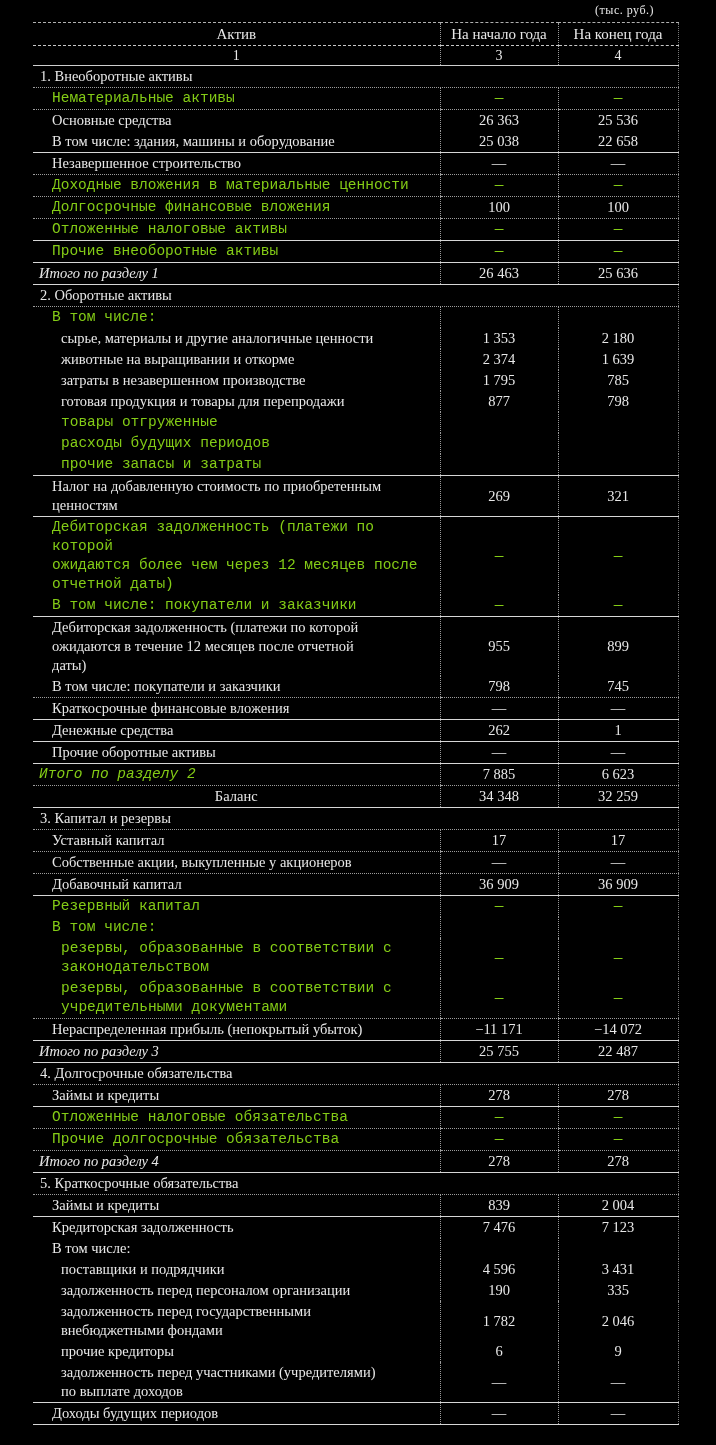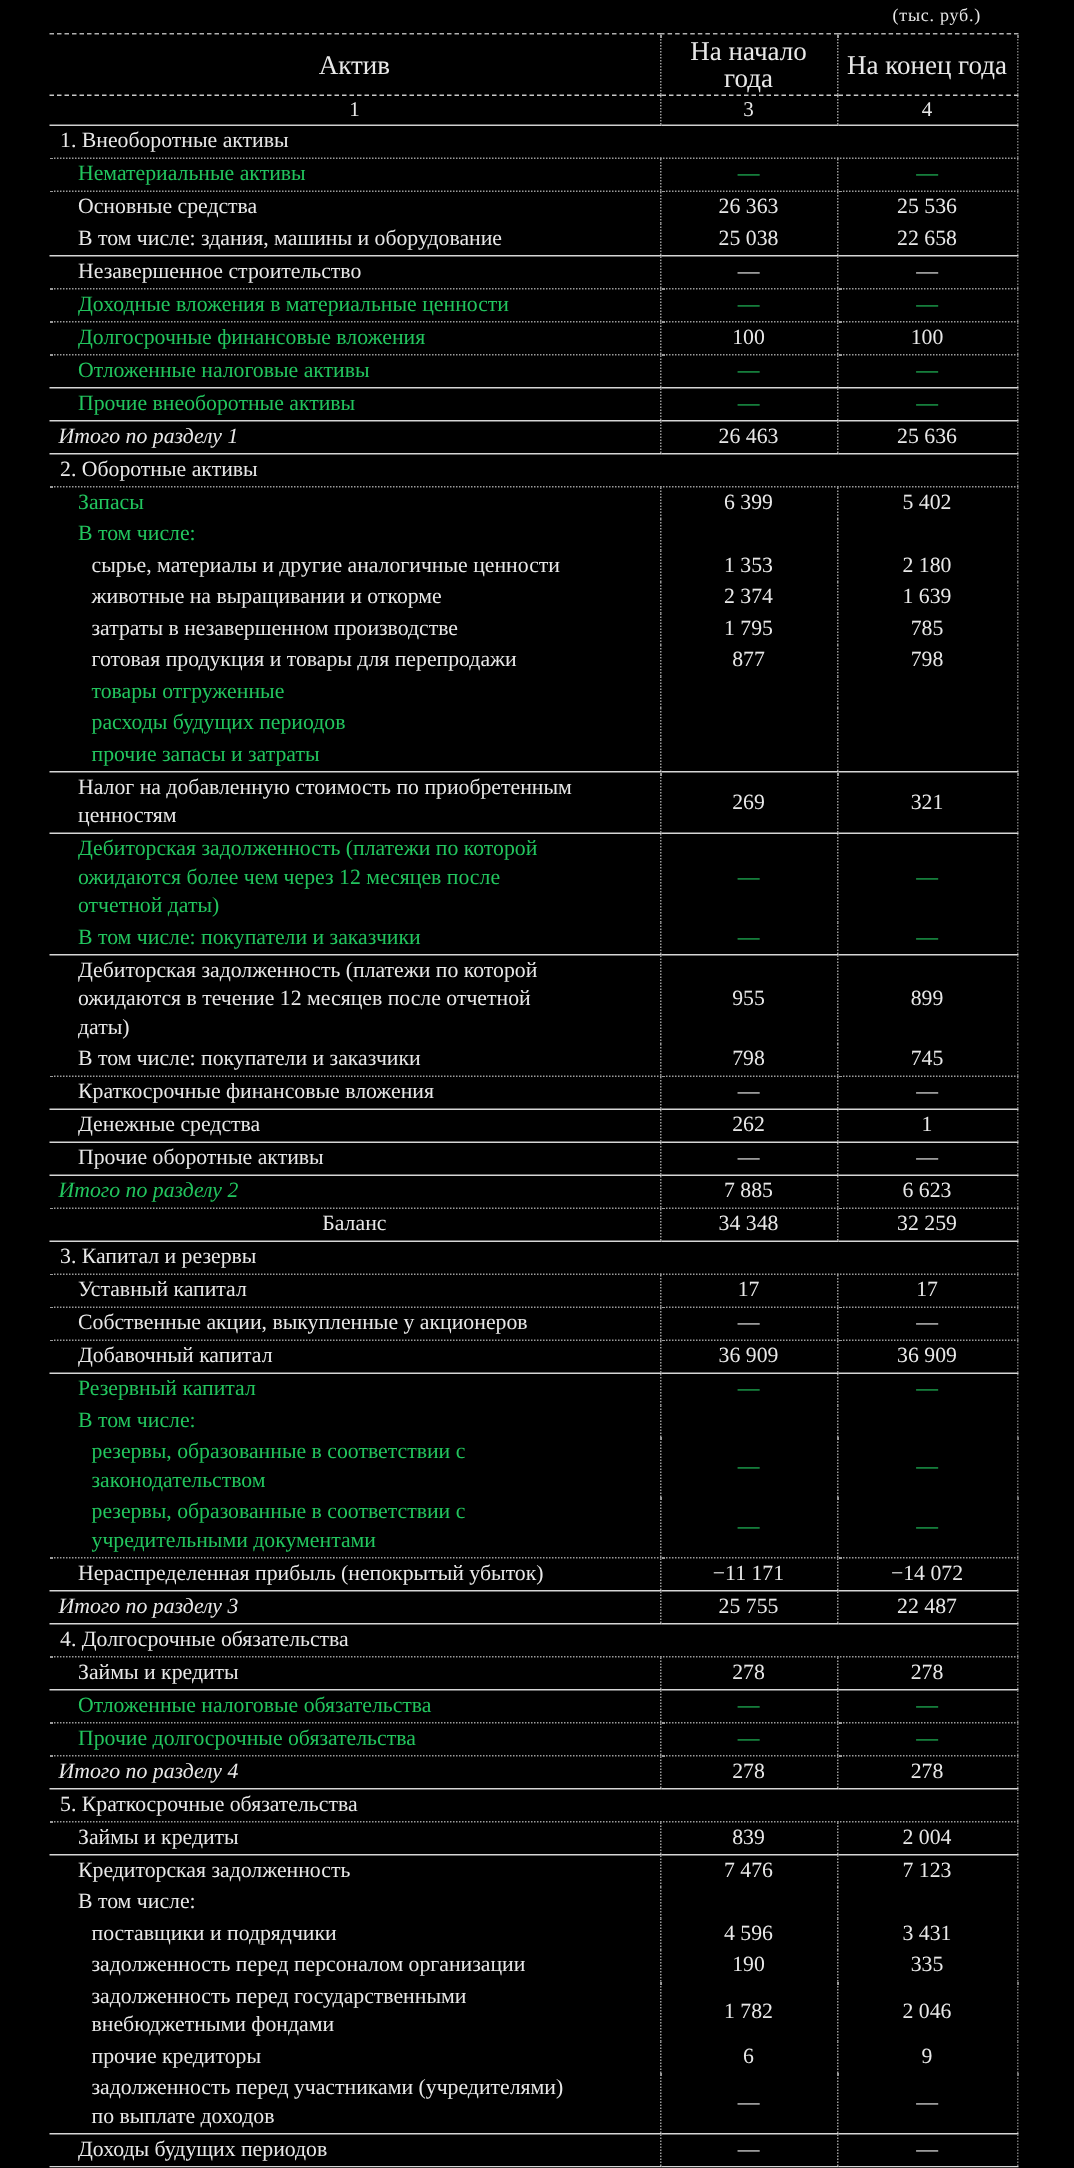--- a/index.html
+++ b/index.html
@@ -11,35 +11,35 @@
   }
   .caption{position:absolute;top:3px;right:62px;font-size:12px;letter-spacing:.5px;}
   table.sheet{
     position:absolute;top:22px;left:33px;width:645px;
     border-collapse:collapse;table-layout:fixed;
     border-top:1px dashed #b0b0b0;border-right:1px dotted #777;
   }
   col.c1{width:407px;} col.c2{width:118px;} col.c3{width:120px;}
   th{
     font-weight:normal;text-align:center;vertical-align:middle;
-    border-bottom:1px dashed #c8c8c8;padding:2px 2px;line-height:18px;font-size:18px;
+    border-bottom:1px dashed #c8c8c8;padding:2px 2px;line-height:18px;font-size:15px;
   }
   tr.num-row td{
     text-align:center;border-bottom:1px solid #cfcfcf;line-height:17px;padding:1px 0;font-size:14px;
   }
   td{vertical-align:middle;line-height:19px;padding:1px 2px;}
   .v-col{border-left:1px dotted #9a9a9a;}
   .lbl{display:block;white-space:pre-line;}
   .c-label.item .lbl{padding-left:17px;}
   .c-label.sub .lbl{padding-left:26px;}
   .c-label.total .lbl{padding-left:4px;font-style:italic;}
   .c-label.balance{text-align:center;}
   .c-section{padding-left:7px;}
   .c-val{text-align:center;}
-  .dim{color:#22c55e;}
+  .dim{color:#84cc16;font-family:Liberation Mono, monospace;}
   tr.b-none  > td{border-bottom:none;}
   tr.b-dotted> td{border-bottom:1px dotted #9c9c9c;}
   tr.b-solid > td{border-bottom:1px solid #d6d6d6;}
 </style>
 </head>
 <body>
 
 <div class="caption">(тыс. руб.)</div>
 
 <table class="sheet">
@@ -125,27 +125,20 @@
           <span class="lbl">Итого по разделу 1</span>
         </td>
         <td class="c-val v-col">26 463</td>
         <td class="c-val v-col">25 636</td>
       </tr>
       <tr class="b-dotted">
         <td colspan="3" class="c-section">2. Оборотные активы</td>
       </tr>
       <tr class="b-none">
         <td class="c-label item">
-          <span class="lbl dim">Запасы</span>
-        </td>
-        <td class="c-val v-col">6 399</td>
-        <td class="c-val v-col">5 402</td>
-      </tr>
-      <tr class="b-none">
-        <td class="c-label item">
           <span class="lbl dim">В том числе:</span>
         </td>
         <td class="c-val v-col dim"></td>
         <td class="c-val v-col dim"></td>
       </tr>
       <tr class="b-none">
         <td class="c-label sub">
           <span class="lbl">сырье, материалы и другие аналогичные ценности</span>
         </td>
         <td class="c-val v-col">1 353</td>

